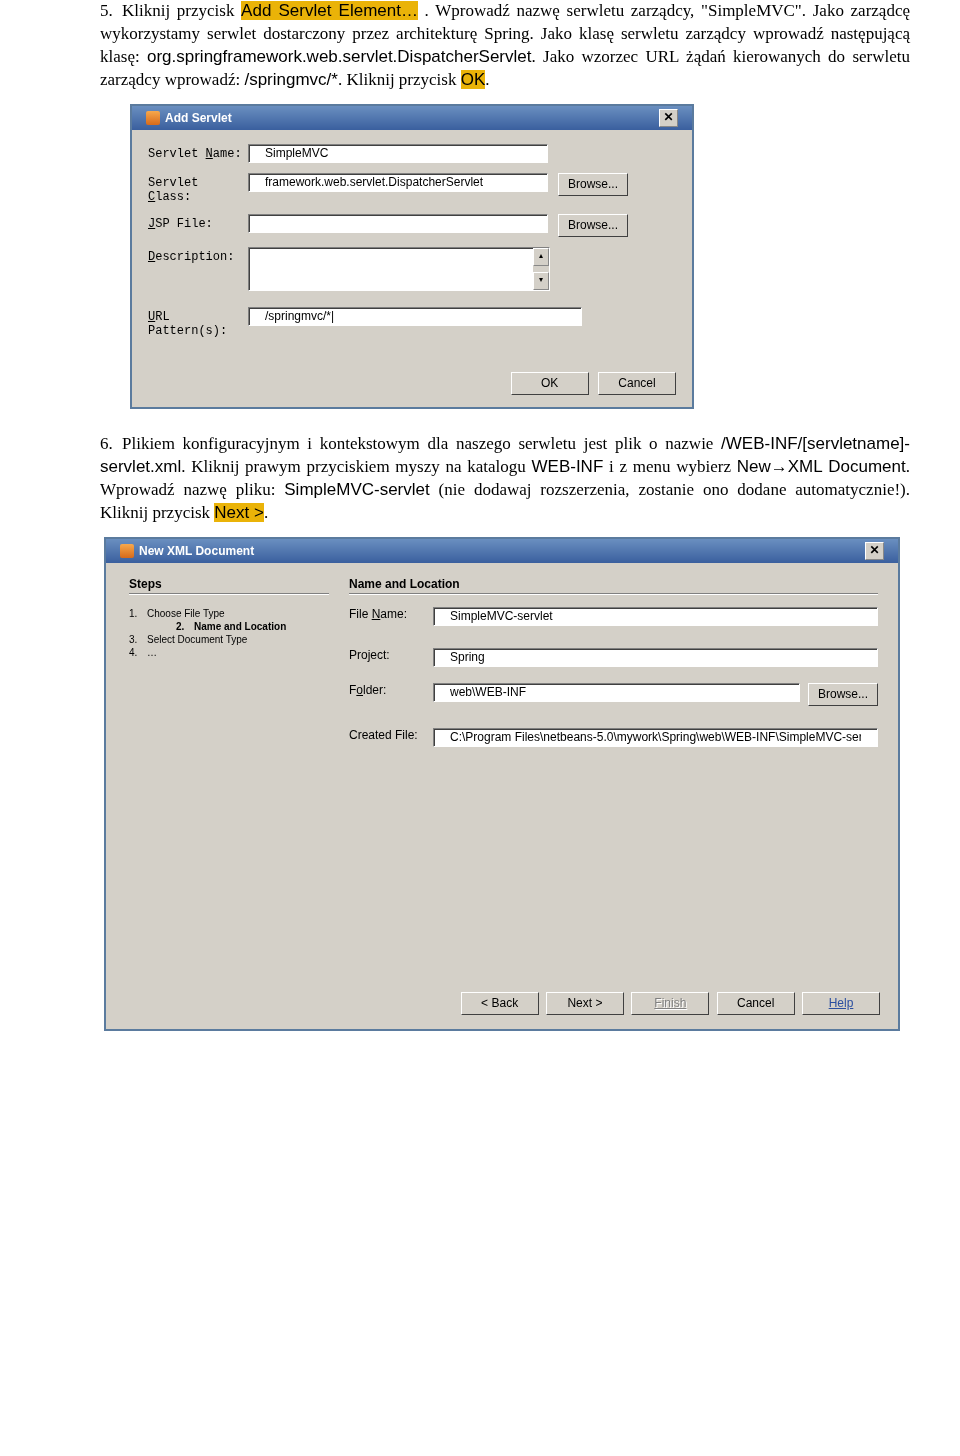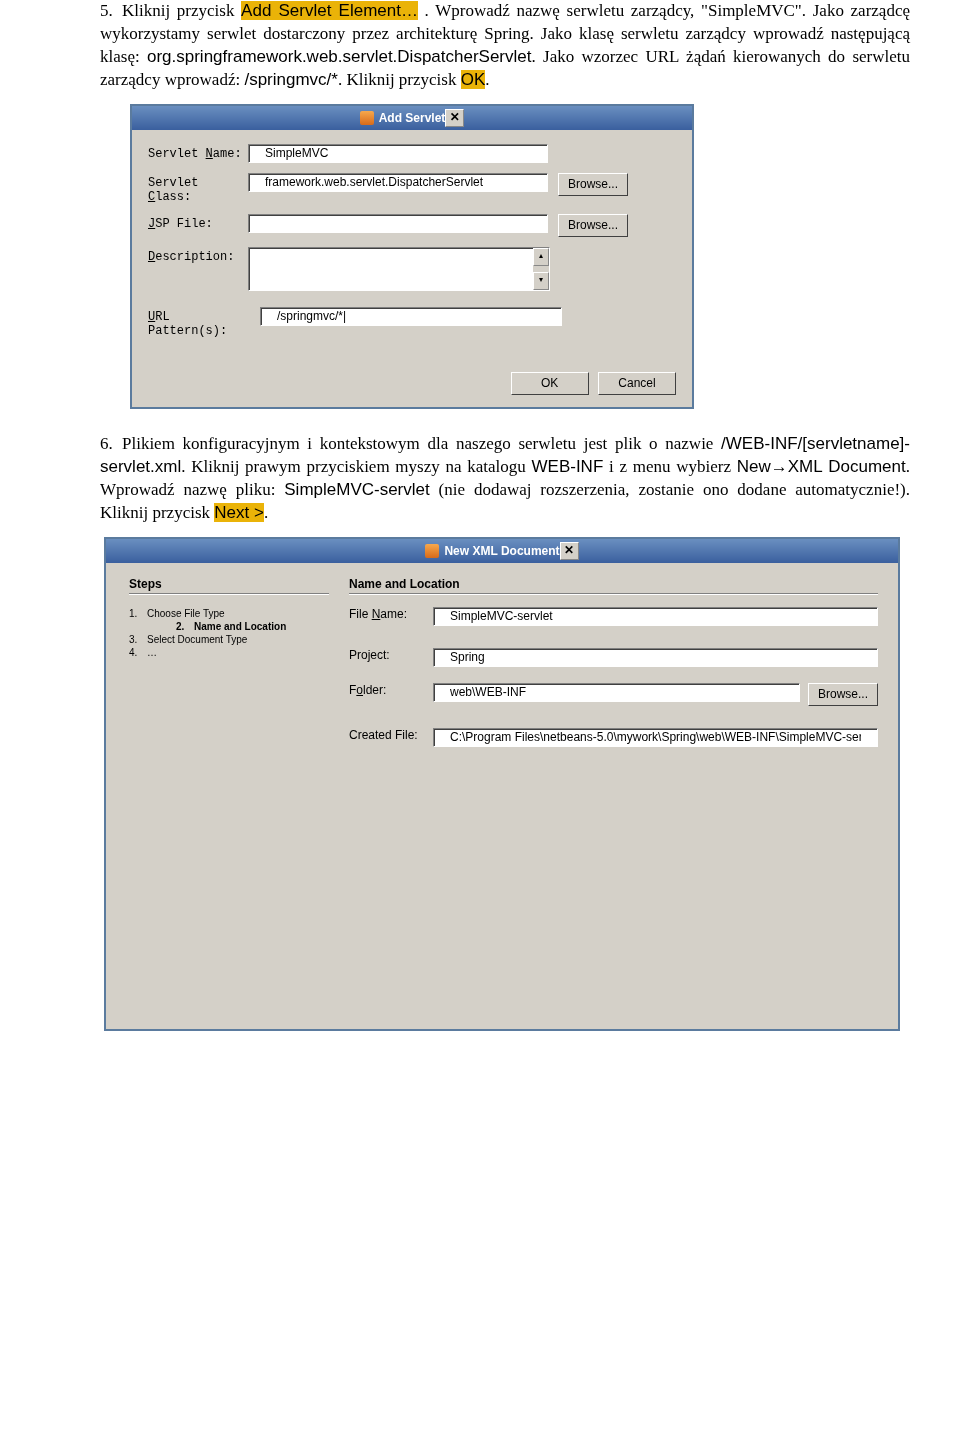--- a/index.html
+++ b/index.html
@@ -5,31 +5,31 @@
   body { margin:0; font-family:"Times New Roman", serif; font-size:17px; color:#000; background:#fff; }
   .page { width:960px; padding:0 50px 20px 100px; box-sizing:border-box; }
   .para { text-align:justify; margin-bottom:12px; line-height:1.35; }
   .num { display:inline-block; width:22px; }
   .hl { background:#eab308; font-family:Arial,sans-serif; }
   .mono { font-family:Liberation Sans, sans-serif; }
   .sans { font-family:Arial,sans-serif; }
   .dialog { border:2px solid #5b7b9e; background:#d4d0c8; font-family:Tahoma,Arial,sans-serif; font-size:12px; color:#000; }
   .dlg1 { width:560px; margin:8px 0 24px 30px; }
   .dlg2 { width:792px; margin:8px 0 0 4px; height:490px; position:relative; }
-  .titlebar { background:linear-gradient(#6a8fc0,#3a5f9e); color:#fff; font-weight:bold; padding:3px 22px; display:flex; align-items:center; justify-content:center; }
+  .titlebar { background:linear-gradient(#6a8fc0,#3a5f9e); color:#fff; font-weight:bold; padding:3px 14px; display:flex; align-items:center; justify-content:space-between; }
   .titlebar .tleft { display:flex; align-items:center; gap:5px; }
   .tb-icon { width:14px; height:14px; background:linear-gradient(#f7a84c,#d76a1a); border-radius:2px; display:inline-block; }
   .tb-close { width:17px; height:16px; background:#d4d0c8; color:#000; font-size:12px; text-align:center; line-height:14px; border:1px solid #888; border-top-color:#fff; border-left-color:#fff; }
   .dbody { padding:14px 16px 12px 16px; }
   .row { display:flex; align-items:flex-start; margin-bottom:10px; }
   .lbl { width:100px; padding-top:3px;font-family:Liberation Mono, monospace; }
   .lbl u { text-decoration:underline; }
   .tinput { background:#fff; border:1px solid #808080; border-right-color:#fff; border-bottom-color:#fff; box-shadow:inset 1px 1px 0 #404040; height:19px; padding:1px 16px; font-family:Tahoma,sans-serif; font-size:12px; box-sizing:border-box; }
   .tinput.w1 { width:300px; }
-  .tinput.w3 { width:302px;margin-left:12px; }
+  .tinput.w3 { width:334px; }
   .tarea { background:#fff; border:1px solid #808080; border-right-color:#fff; border-bottom-color:#fff; box-shadow:inset 1px 1px 0 #404040; width:300px; height:42px; position:relative; }
   .scrollv { position:absolute; right:0; top:0; bottom:0; width:16px; background:#d4d0c8; }
   .sv-btn { width:14px; height:16px; border:1px solid #888; border-top-color:#fff; border-left-color:#fff; background:#d4d0c8; font-size:8px; text-align:center; line-height:14px; color:#000; }
   .btn { min-width:78px; height:23px; background:#d4d0c8; border:1px solid #404040; border-top-color:#fff; border-left-color:#fff; font-family:Tahoma,sans-serif; font-size:12px; padding:0 8px; box-sizing:border-box; }
   .btn.small{min-width:70px;}
   .btnrow { text-align:right; padding-top:24px; }
   .btnrow .btn { margin-left:6px; }
   .dlg2-cols { display:flex; }
   .dlg2-left { width:200px; padding:14px 10px 10px 23px; }
   .dlg2-right { flex:1; padding:14px 20px 10px 10px; }
@@ -144,15 +144,22 @@
         <div style="width:8px"></div>
         <button class="btn small">Browse...</button>
       </div>
       <div style="height:6px"></div>
       <div class="frow">
         <div class="flbl">Created File:</div>
         <input class="tinput" readonly="" value="C:\Program Files\netbeans-5.0\mywork\Spring\web\WEB-INF\SimpleMVC-servlet.xml" style="">
       </div>
     </div>
   </div>
+  <div class="dlg2-bottom">
+    <button class="btn">&lt; Back</button>
+    <button class="btn">Next &gt;</button>
+    <button class="btn disabled"><u>Finish</u></button>
+    <button class="btn">Cancel</button>
+    <button class="btn helpb">Help</button>
+  </div>
 </div>
 
 </div>
 
 </body></html>

